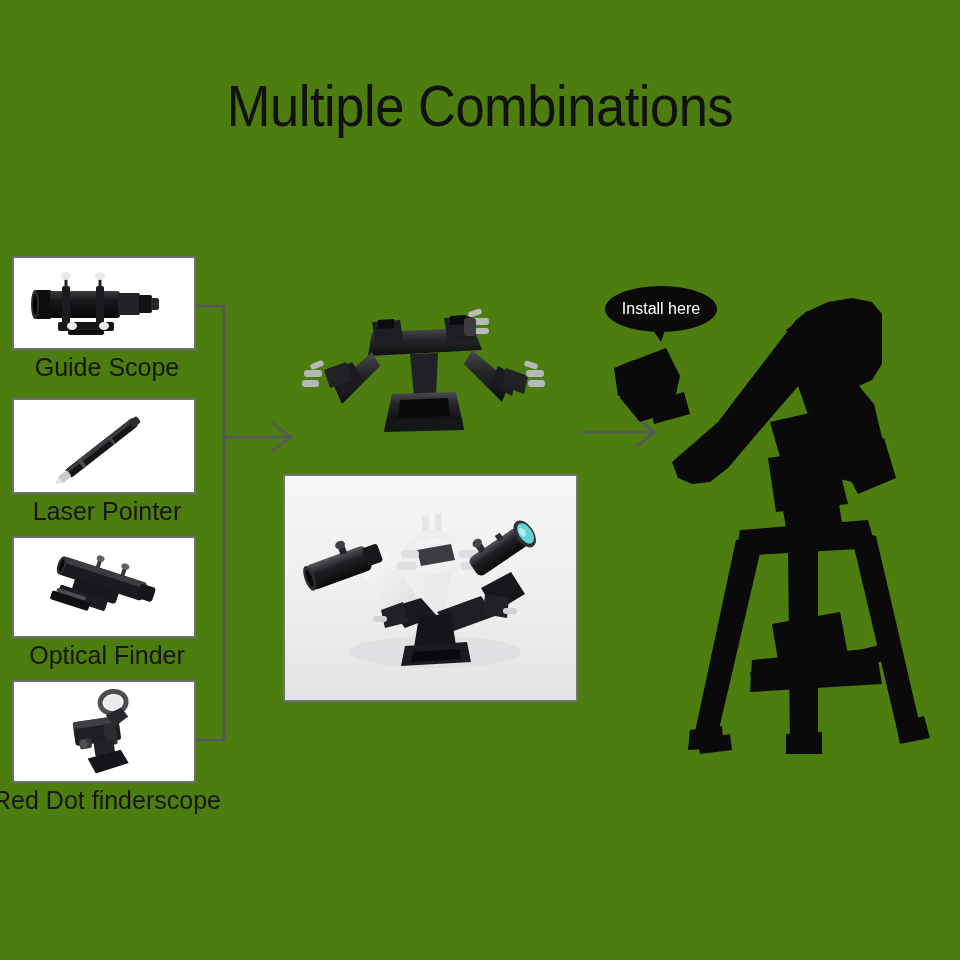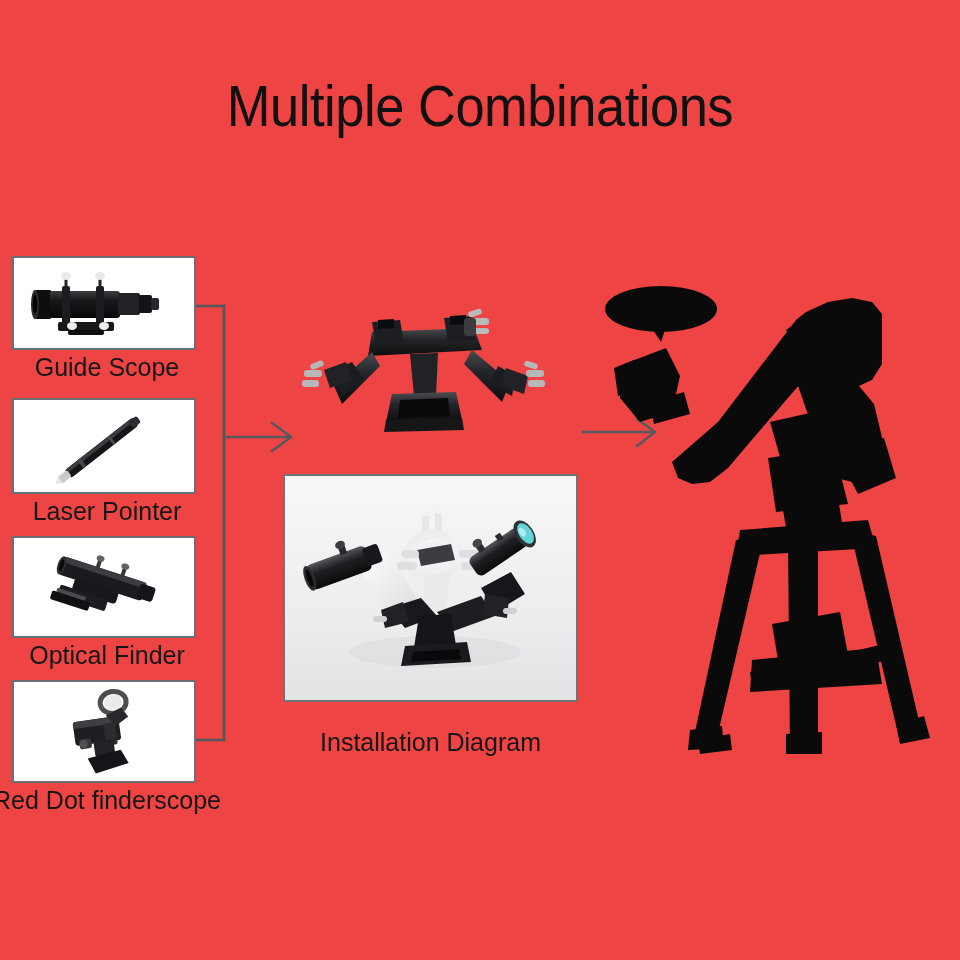--- a/index.html
+++ b/index.html
@@ -8,21 +8,21 @@
     padding: 0;
     background: #ffffff;
   }
   body {
     font-family: "Liberation Sans", sans-serif;
   }
   #stage {
     position: relative;
     width: 960px;
     height: 960px;
-    background: #ef4444;
+    background: #4d7c0f;
     overflow: hidden;
   }
 
   
   #page-title {
     position: absolute;
     left: 0;
     top: 74px;
     width: 960px;
     text-align: center;
@@ -354,21 +354,20 @@
       <path d="M200 118 L224 122 L222 142 L198 138 Z" fill="#202225"></path>
       <path d="M134 140 L166 138 L172 176 L128 178 Z" fill="#141518"></path>
       <path d="M120 170 L182 166 L186 186 L116 190 Z" fill="#1a1b1e"></path>
       <path d="M128 176 L174 173 L176 183 L126 186 Z" fill="#08090a"></path>
       <g fill="#cfd1d3">
         <rect x="88" y="140" width="14" height="6" rx="3"></rect>
         <rect x="218" y="132" width="14" height="6" rx="3"></rect>
       </g>
     </svg>
   </div>
-  <div id="install-caption">Installation Diagram</div>
 
   <svg id="telescope" width="360" height="500" viewBox="0 0 360 500">
     <g fill="#0a0a0a">
 
       <path d="M72 190
                L118 150
                L196 48
                L206 40
                L228 30
                L252 26
@@ -420,15 +419,16 @@
 
       <path d="M98 468 L130 462 L132 478 L100 482 Z"></path>
     </g>
   </svg>
 
   <div id="callout">
     <svg width="112" height="56" viewBox="0 0 112 56" style="position:absolute; left:0; top:0;">
       <ellipse cx="56" cy="23" rx="56" ry="23" fill="#0a0a0a"></ellipse>
       <path d="M44 38 L56 56 L62 38 Z" fill="#0a0a0a"></path>
     </svg>
+    <div id="callout-text">Install here</div>
   </div>
 
 </div>
 
 </body></html>

